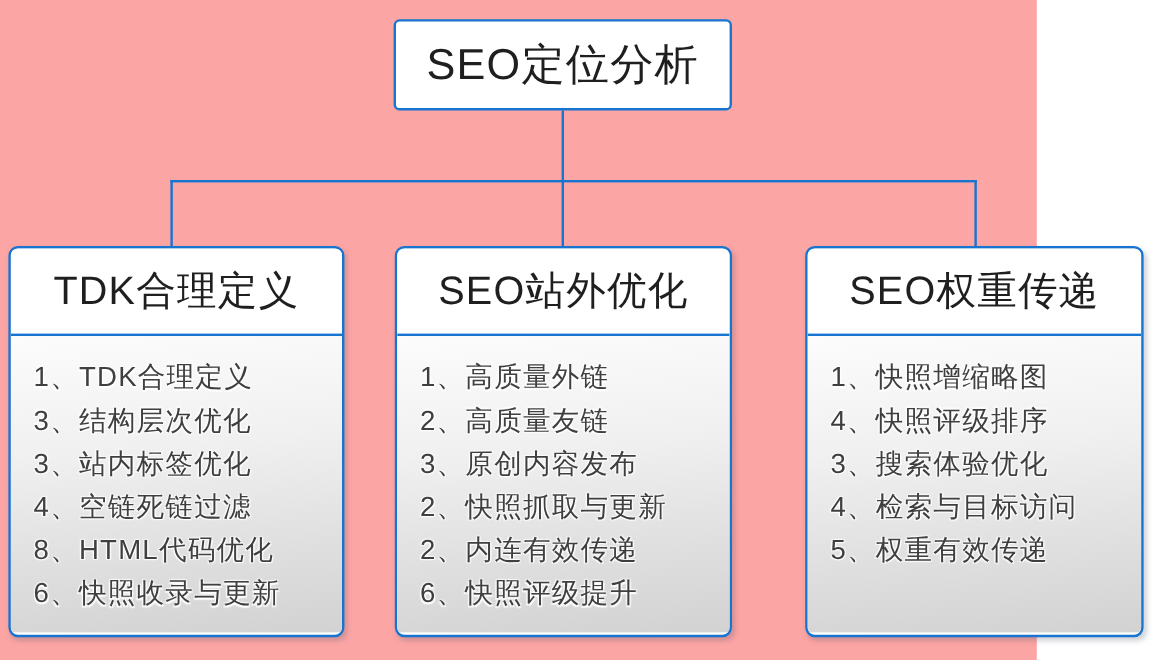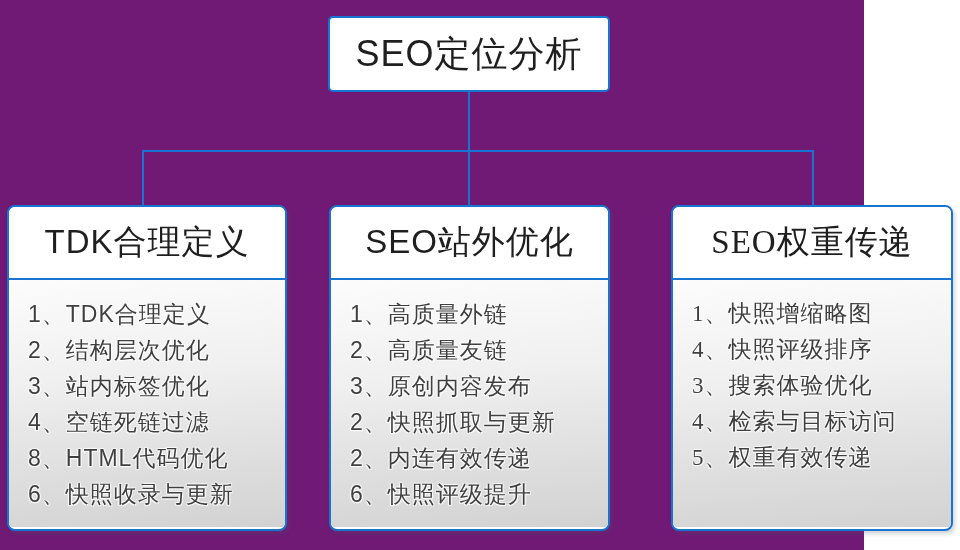--- a/index.html
+++ b/index.html
@@ -7,21 +7,21 @@
     --title-text:#1f1f1f;
     --item-text:#3f3f3f;
   }
   *{margin:0;padding:0;box-sizing:border-box;}
   html,body{background:#fff;}
   body{
     font-family:"Liberation Sans","DejaVu Sans",sans-serif;
     width:960px;height:550px;overflow:hidden;
   }
   .stage{
-    position:relative;width:864px;height:550px;background:#701a75;
+    position:relative;width:864px;height:550px;background:#fca5a5;
   }
   
   .root-node{
     position:absolute;left:328px;top:16px;width:282px;height:76px;
     background:#ffffff;border:2px solid var(--accent);border-radius:5px;
     display:flex;align-items:center;justify-content:center;
     font-size:36px;color:var(--title-text);letter-spacing:1px;
   }
   
   .conn{position:absolute;background:var(--accent);}
@@ -32,21 +32,21 @@
   .conn.v-right{left:812px;top:150px;width:2px;height:56px;}
   
   .card{
     position:absolute;top:205px;height:326px;
     border:2px solid var(--accent);border-radius:8px;
     overflow:hidden;background:#fff;
     box-shadow:2px 3px 4px rgba(70,85,100,0.25);
   }
   .card.left{left:7px;width:280px;}
   .card.mid{left:329px;width:281px;}
-  .card.right{left:671px;width:282px;font-family:Liberation Serif, serif;}
+  .card.right{left:671px;width:282px;}
   .card-header{
     height:73px;background:#ffffff;border-bottom:2px solid var(--accent);
     display:flex;align-items:center;justify-content:center;
     font-size:33px;color:var(--title-text);letter-spacing:1px;
   }
   .card-body{
     height:247px;
     background:linear-gradient(175deg,#fcfcfc 0%,#f0f0f0 38%,#e0e0e0 70%,#d2d2d2 100%);
     padding:16px 0 0 19px;
   }
@@ -71,21 +71,21 @@
   <div class="conn v-root"></div>
   <div class="conn h-main"></div>
   <div class="conn v-left"></div>
   <div class="conn v-mid"></div>
   <div class="conn v-right"></div>
 
   <div class="card left">
     <div class="card-header">TDK合理定义</div>
     <div class="card-body">
       <div class="list-item">1、TDK合理定义</div>
-      <div class="list-item">2、结构层次优化</div>
+      <div class="list-item">3、结构层次优化</div>
       <div class="list-item">3、站内标签优化</div>
       <div class="list-item">4、空链死链过滤</div>
       <div class="list-item">8、HTML代码优化</div>
       <div class="list-item">6、快照收录与更新</div>
     </div>
   </div>
 
   <div class="card mid">
     <div class="card-header">SEO站外优化</div>
     <div class="card-body">

